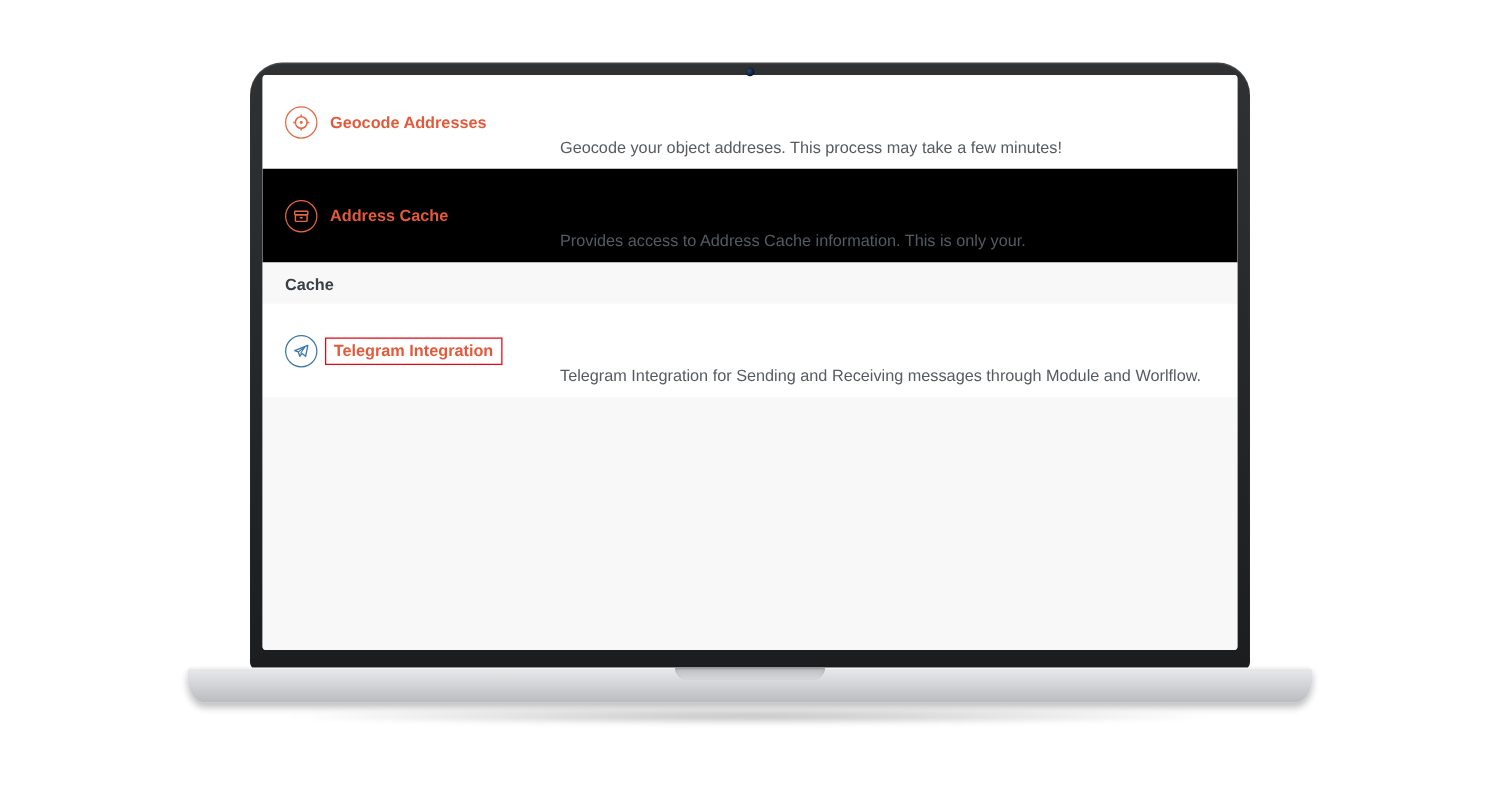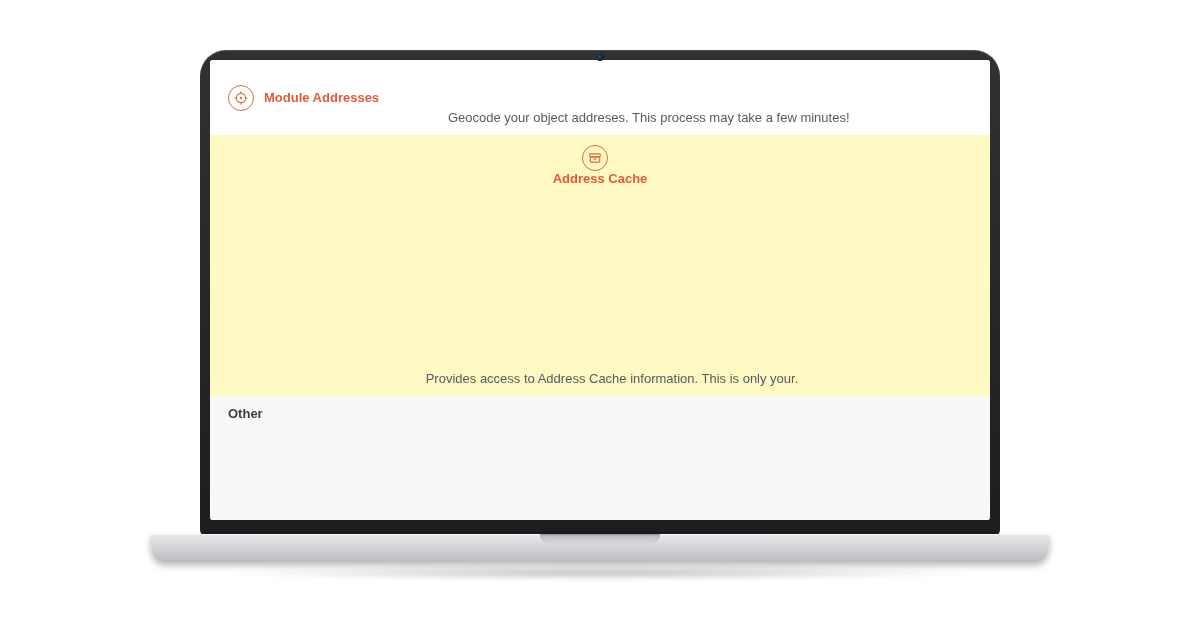--- a/index.html
+++ b/index.html
@@ -51,21 +51,21 @@
     filter: blur(2px);
   }
 
   
   .content { font-size: 13px; color:#4a4f55; background:#f8f8f8; height:100%; }
   .row {
     display: flex; align-items: center;
     padding: 10px 18px;
     background:#fff;
   }
-  .row.alt { background:#fef9c3;flex-direction:column; }
+  .row.alt { background:#000000; }
   .row + .row { border-top: 0; }
   .section-head {
     padding: 10px 18px 8px;
     font-weight: 600; color:#3a3f45; background:#f8f8f8;
   }
   .filler { background:#f8f8f8; height: 260px; }
   .icon-wrap {
     width: 26px; height: 26px; flex: 0 0 26px;
     border-radius: 50%;
     display:flex; align-items:center; justify-content:center;
@@ -101,38 +101,50 @@
             <span class="icon-wrap icon-red">
               <svg viewBox="0 0 24 24" fill="none" stroke="currentColor" stroke-width="2">
                 <circle cx="12" cy="12" r="8"></circle>
                   <circle cx="12" cy="12" r="2" fill="currentColor" stroke="none"></circle>
                 <line x1="12" y1="1" x2="12" y2="4"></line>
                   <line x1="12" y1="20" x2="12" y2="23"></line>
                 <line x1="1" y1="12" x2="4" y2="12"></line>
                   <line x1="20" y1="12" x2="23" y2="12"></line>
               </svg>
             </span>
-            <span class="link">Module Addresses</span>
+            <span class="link">Geocode Addresses</span>
             <span class="desc">Geocode your object addreses. This process may take a few minutes!</span>
           </div>
 
           <div class="row alt">
             <span class="icon-wrap icon-red">
               <svg viewBox="0 0 24 24" fill="none" stroke="currentColor" stroke-width="2">
                 <rect x="3" y="5" width="18" height="5" rx="1"></rect>
                 <rect x="4" y="10" width="16" height="9" rx="1"></rect>
                 <line x1="10" y1="14" x2="14" y2="14"></line>
               </svg>
             </span>
             <span class="link">Address Cache</span>
             <span class="desc">Provides access to Address Cache information. This is only your.</span>
           </div>
 
-          <div class="section-head">Other</div>
+          <div class="section-head">Cache</div>
 
+          <div class="row">
+            <span class="icon-wrap icon-blue">
+              <svg viewBox="0 0 24 24" fill="currentColor">
+                <path d="M21 4 3 11l5 2 2 6 3-4 5 4 3-15z" fill="none" stroke="currentColor" stroke-width="1.8" stroke-linejoin="round"></path>
+                <path d="M8 13l9-7-6 9" fill="none" stroke="currentColor" stroke-width="1.4"></path>
+              </svg>
+            </span>
+            <span class="link">
+              <span class="highlight-box">Telegram Integration</span>
+            </span>
+            <span class="desc">Telegram Integration for Sending and Receiving messages through Module and Worlflow.</span>
+          </div>
 
           <div class="filler"></div>
         </div>
       </div>
     </div>
     <div class="base"></div>
     <div class="foot-shadow"></div>
   </div>
 </div>
 

